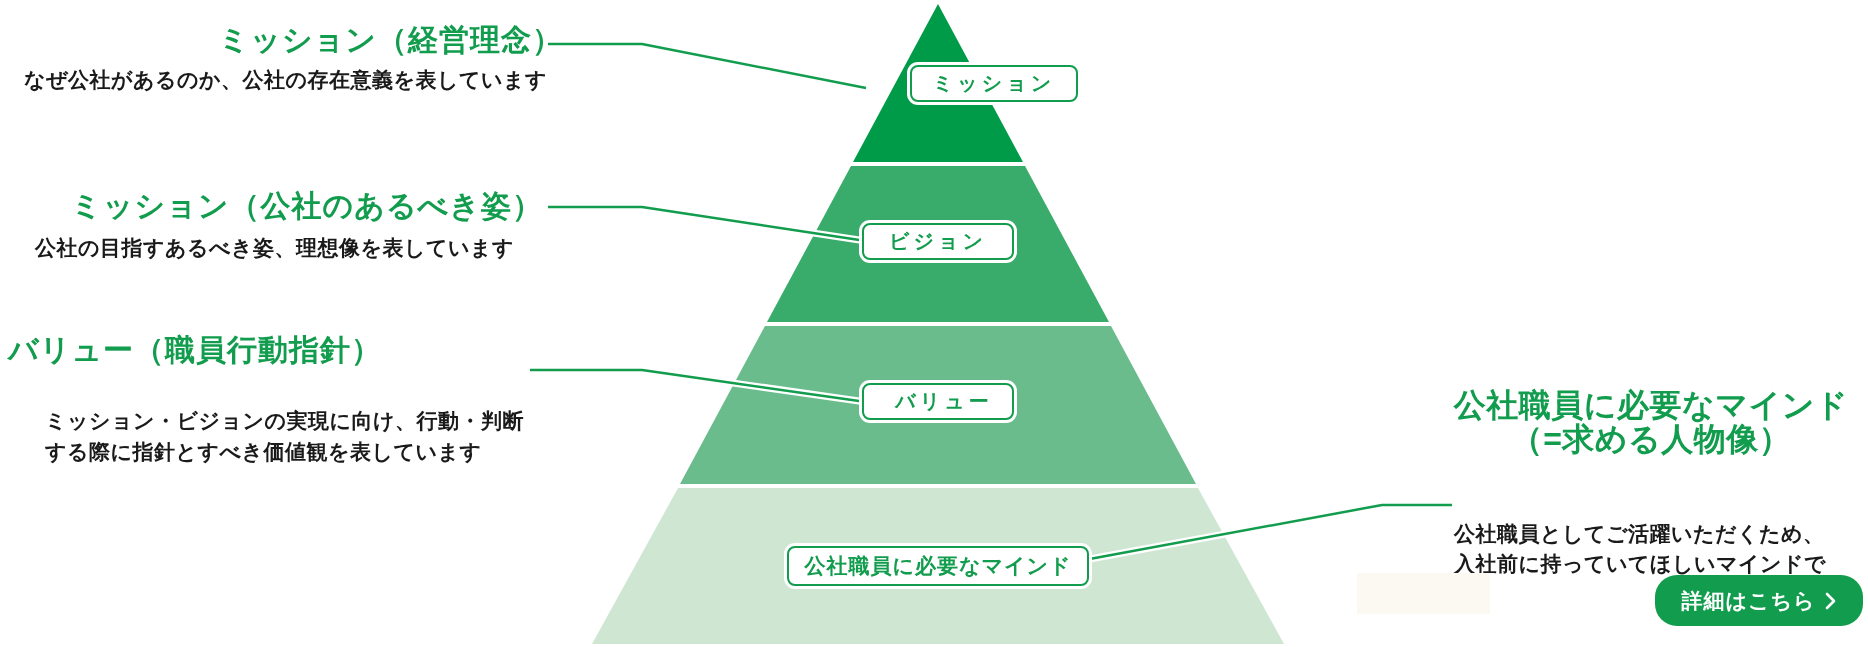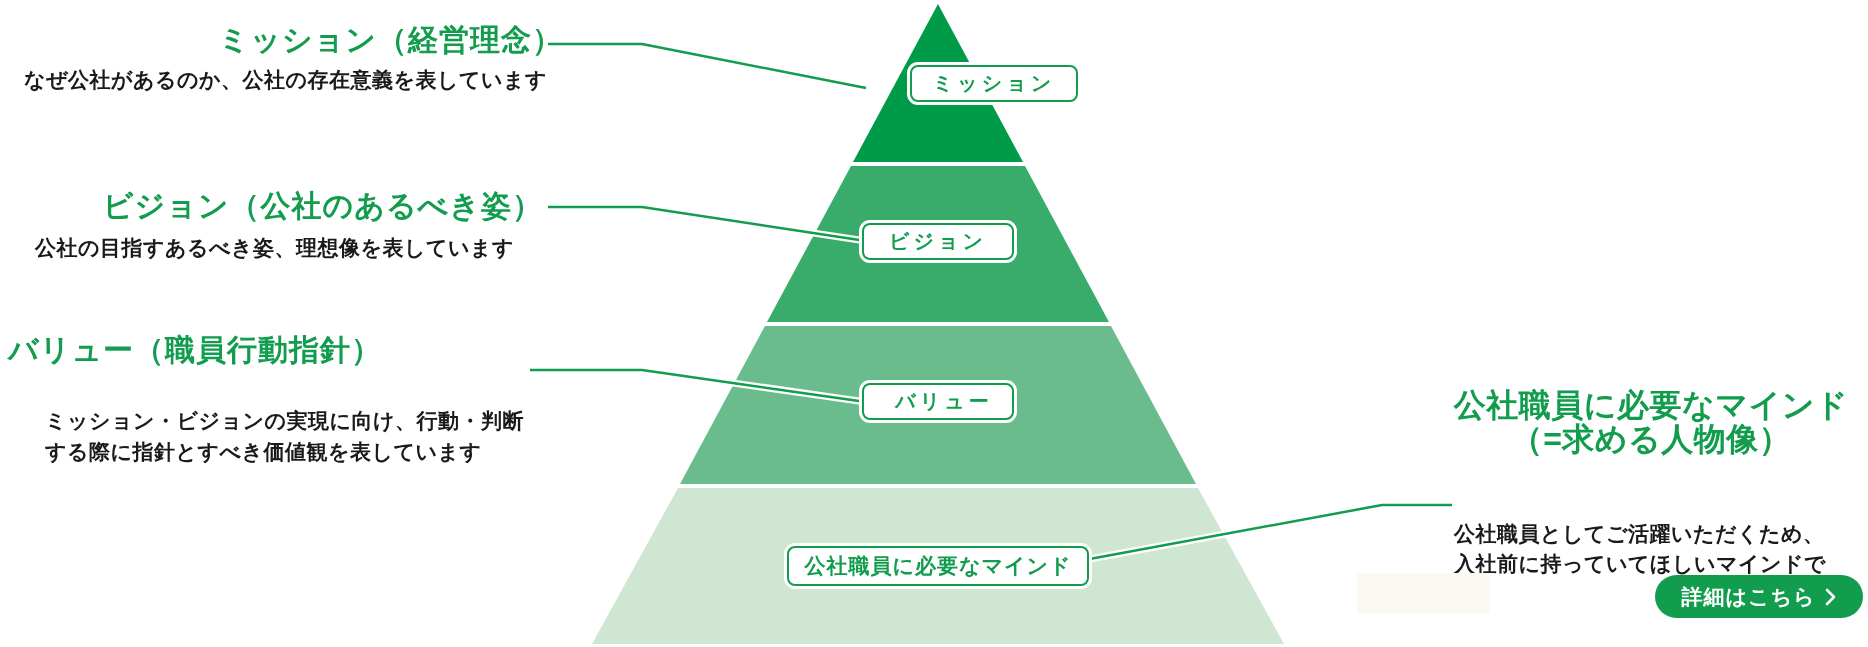--- a/index.html
+++ b/index.html
@@ -75,21 +75,21 @@
   }
   .d4{left:1454px;top:482px;line-height:30px;margin-top:37px;}
 
   .highlight-box{
     position:absolute;
     left:1357px;top:573px;width:133px;height:41px;
     background:var(--cream);
   }
   .detail-btn{
     position:absolute;
-    left:1655px;top:575px;width:208px;height:43px;
+    left:1655px;top:575px;width:208px;height:51px;
     background:var(--green);
     border:none;
     border-radius:22px;
     color:#ffffff;
     font-family:inherit;
     font-weight:700;
     font-size:21px;
     letter-spacing:1px;
     display:flex;align-items:center;justify-content:center;
     gap:10px;
@@ -123,21 +123,21 @@
   <div class="pyr-label pl-1">ミッション</div>
   <div class="pyr-label pl-2">ビジョン</div>
   <div class="pyr-label pl-3">バリュー</div>
   <div class="pyr-label pl-4">公社職員に必要なマインド</div>
 
   <div class="h-green h1">ミッション（経営理念）</div>
   <div class="desc d1">
     <span>なぜ公社があるのか、公社の存在意義を表しています</span>
   </div>
 
-  <div class="h-green h2">ビジョン（公社のあるべき姿）</div>
+  <div class="h-green h2">ミッション（公社のあるべき姿）</div>
   <div class="desc d2">
     <span>公社の目指すあるべき姿、理想像を表しています</span>
   </div>
 
   <div class="h-green h3">バリュー（職員行動指針）</div>
   <div class="desc d3">
     <span style="display:block">ミッション・ビジョンの実現に向け、行動・判断</span>
     <span style="display:block">する際に指針とすべき価値観を表しています</span>
   </div>
 

